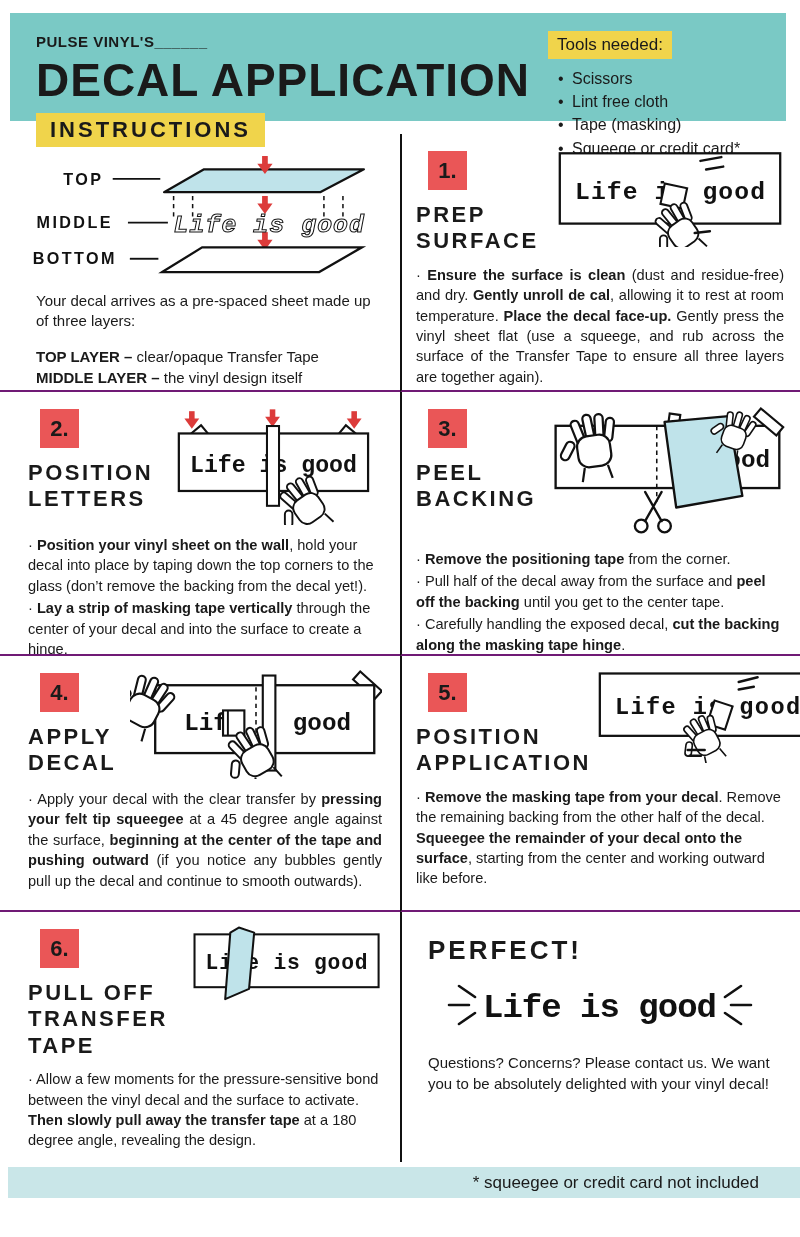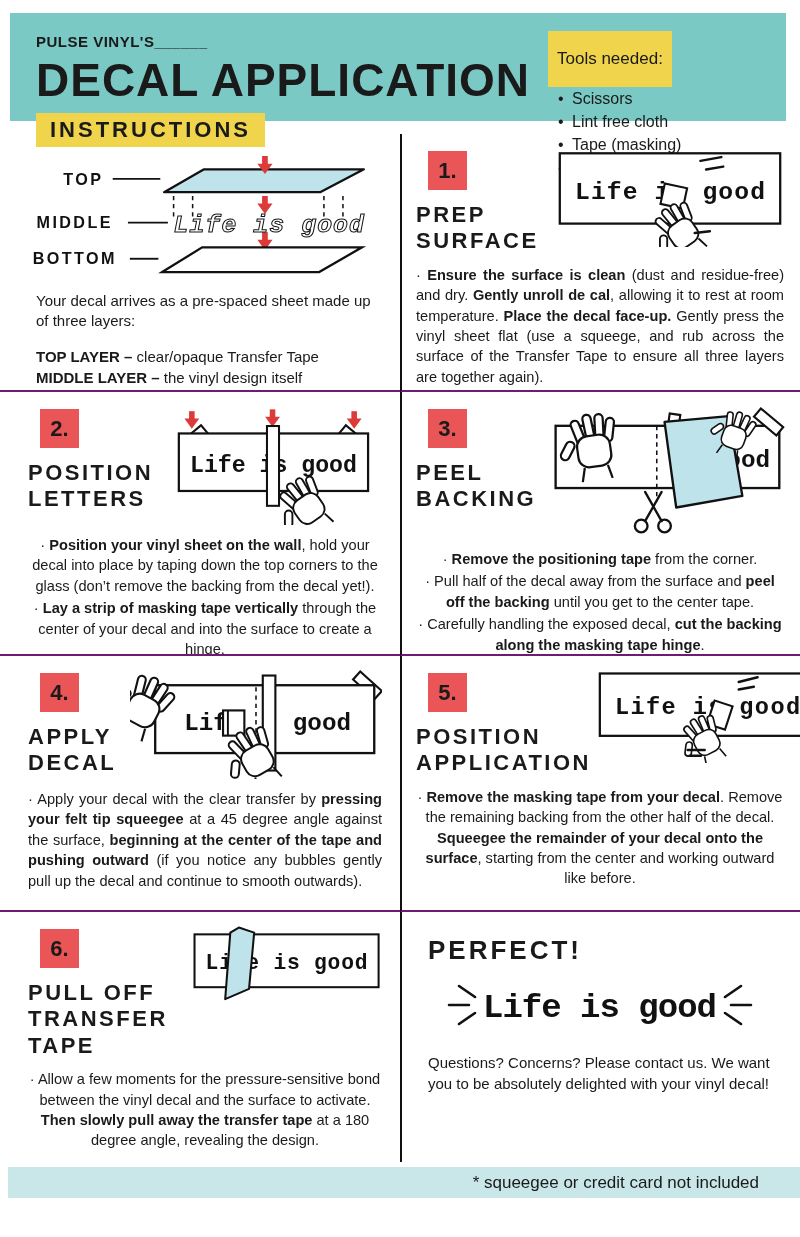--- a/index.html
+++ b/index.html
@@ -9,39 +9,39 @@
   *{box-sizing:border-box; margin:0; padding:0;}
   body{background:#fff; font-family:"Liberation Sans", sans-serif; color:var(--ink);}
   .page{position:relative; width:800px; height:1237px; margin:0 auto; background:#fff; overflow:hidden;}
 
   
   .header{position:relative; margin:13px 14px 0 10px; height:108px; background:var(--teal); padding:20px 26px;}
   .brand{font-size:15px; font-weight:700; letter-spacing:.5px;}
   .main-title{font-size:46px; line-height:1; font-weight:900; letter-spacing:1px; margin:7px 0 10px;}
   .instructions-badge{display:inline-block; background:var(--highlight_yellow); font-size:22px; font-weight:700; letter-spacing:3px; padding:4px 14px;}
   .tools{position:absolute; top:18px; right:30px; width:208px;}
-  .tools-title{display:inline-block; background:var(--highlight_yellow); font-size:17px; padding:18px 9px; }
+  .tools-title{display:inline-block; background:var(--highlight_yellow); font-size:17px; padding:4px 9px; margin-bottom:8px;}
   .tools ul{list-style:none; margin-left:10px;}
   .tools li{font-size:16px; line-height:1.45; padding-left:14px; position:relative;}
   .tools li::before{content:"•"; position:absolute; left:0; top:0;}
 
   
   .grid{margin-top:13px; display:grid; grid-template-columns:400px 400px; grid-template-rows:258px 264px 256px 250px;}
   .cell{overflow:hidden; position:relative;}
   .cell.rb{border-bottom:2px solid #701a75;}
   .cell.cl{border-left:2px solid #111;}
   .cell-l{padding:13px 18px 0 28px;}
   .cell-r{padding:13px 16px 0 14px;}
 
   .step-top{display:flex; align-items:flex-start;}
   .step-head{flex:0 0 auto; margin-right:6px;}
   .badge{width:39px; height:39px; background:var(--badge_red); display:flex; align-items:center; justify-content:center; font-weight:900; font-size:22px; margin:4px 0 12px 12px;}
   .step-title{font-size:22px; font-weight:900; letter-spacing:2.5px; line-height:1.2;}
   .illus{flex:1 1 auto; display:flex; justify-content:flex-end; align-items:flex-start;}
-  .body{font-size:14.6px; line-height:1.4; margin-top:10px;text-align:center;}
+  .body{font-size:14.6px; line-height:1.4; margin-top:10px;}
   .body + .body{margin-top:2px;}
   .just{text-align:justify;}
 
   
   .intro-svg{display:block; margin:6px auto 0;}
   .intro-text{padding:0 6px 0 8px;}
   .lead{font-size:15px; line-height:1.35; margin:14px 0 14px;}
   .layer-line{font-size:15px; line-height:1.45;}
 
   

